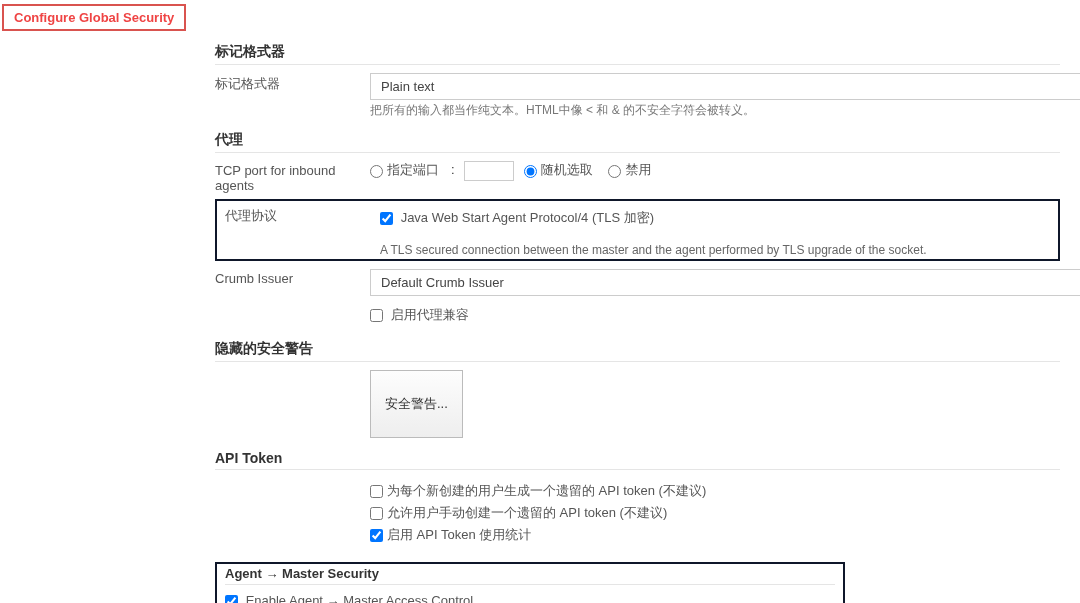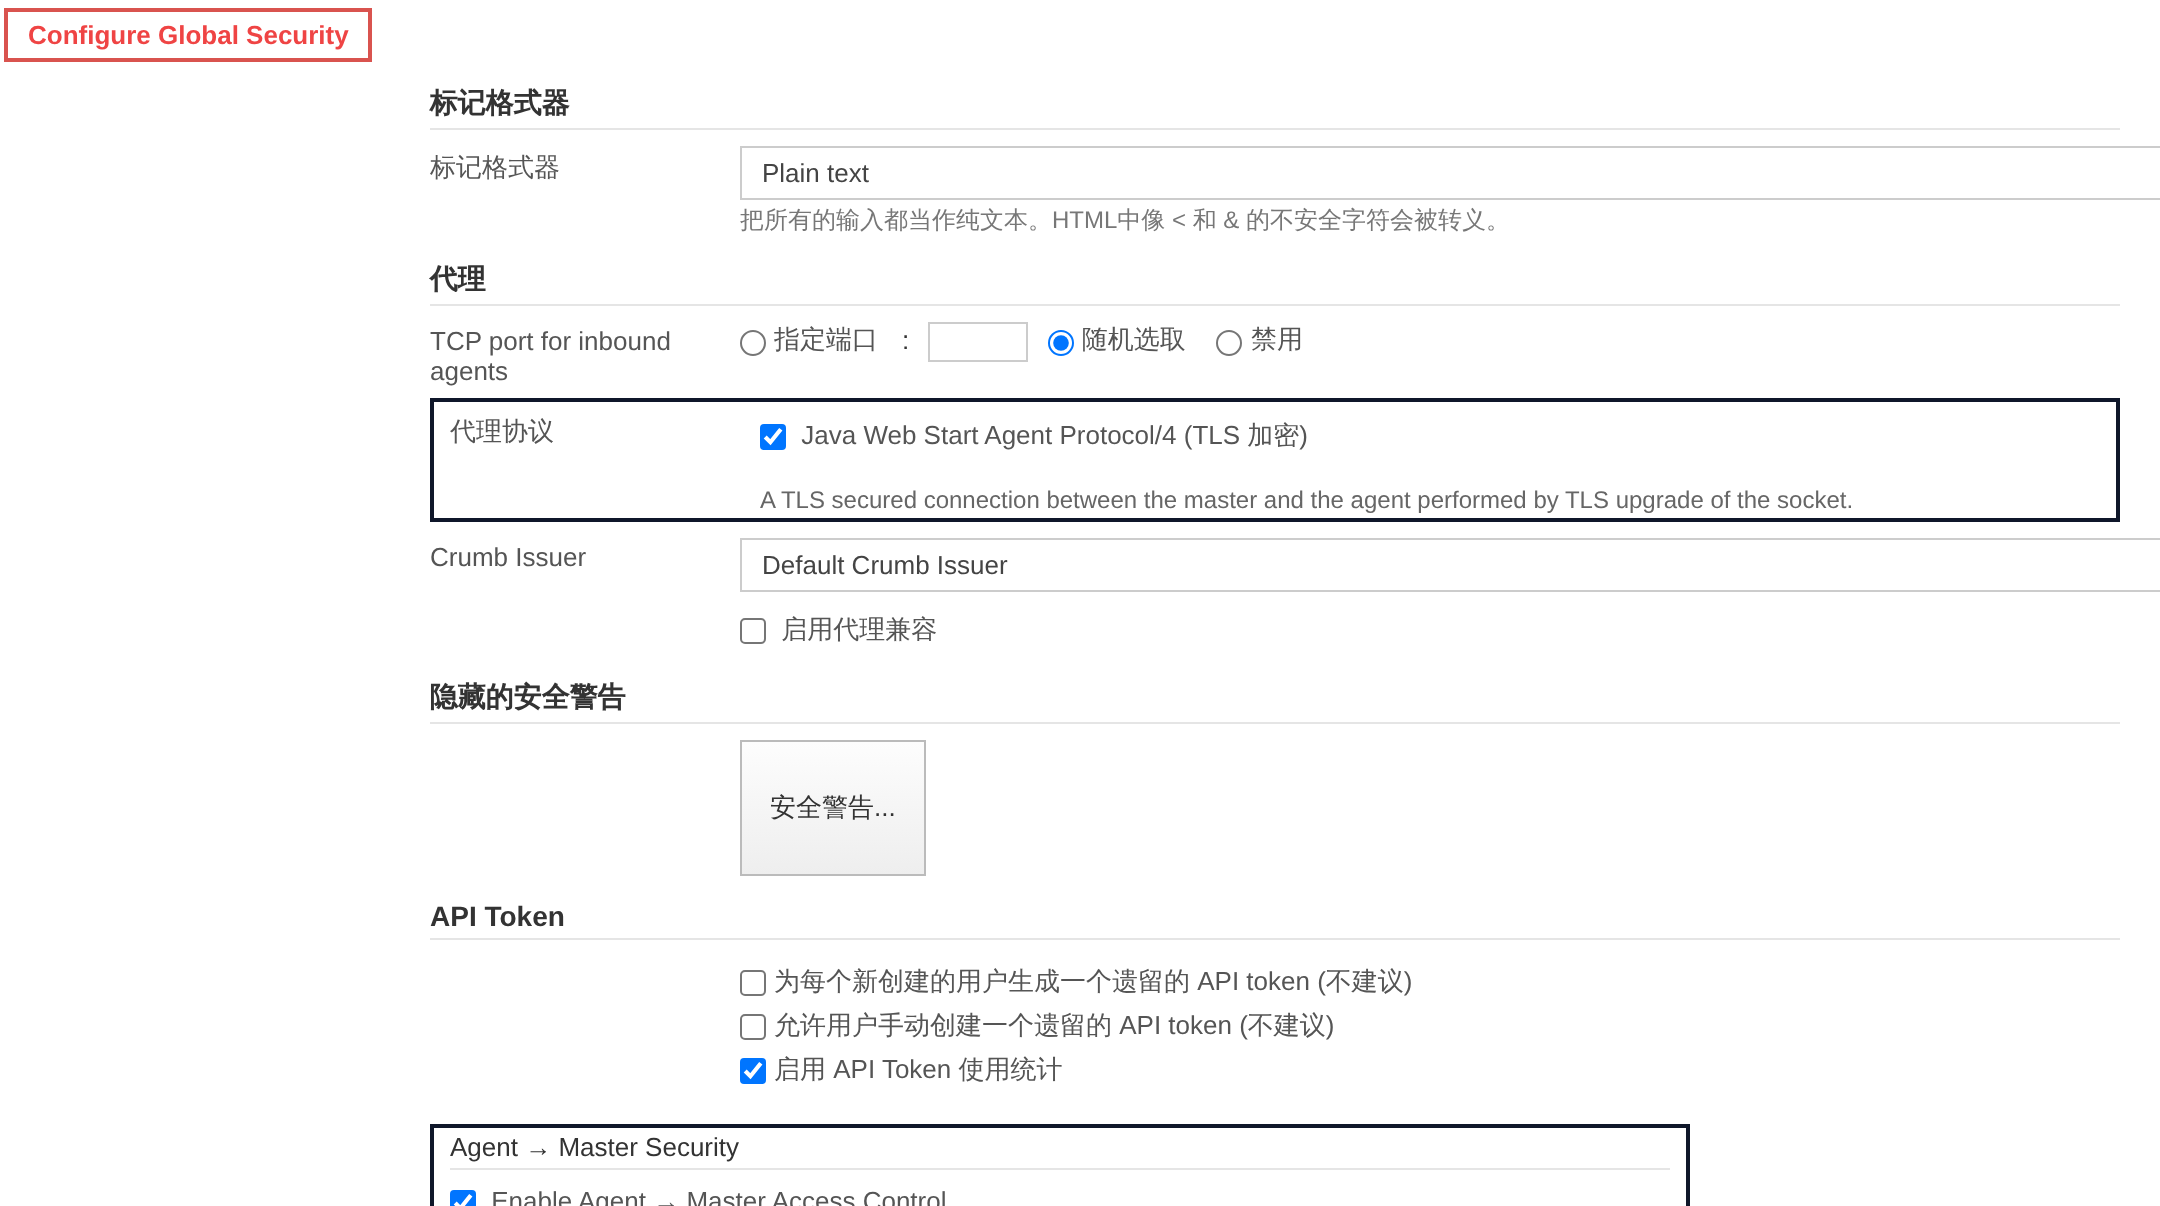--- a/index.html
+++ b/index.html
@@ -179,21 +179,21 @@
       <div class="checkbox-line">
         <label><input type="checkbox" checked="" style=""><span>启用 API Token 使用统计</span></label>
       </div>
     </div>
   </div>
 
   <div class="row">
     <div class="label-col"></div>
     <div class="value-col">
       <div class="highlight-box agent-master">
-        <div style="font-weight:normal; border-bottom:1px solid #e5e5e5; padding-bottom:3px; margin-bottom:8px;">Agent → Master Security</div>
+        <div style="font-weight:bold; border-bottom:1px solid #e5e5e5; padding-bottom:3px; margin-bottom:8px;">Agent → Master Security</div>
         <div class="checkbox-line">
           <label>
             <input type="checkbox" checked="" style="">
             <span>Enable Agent → Master Access Control</span>
           </label>
         </div>
 
       </div>
     </div>
   </div>

